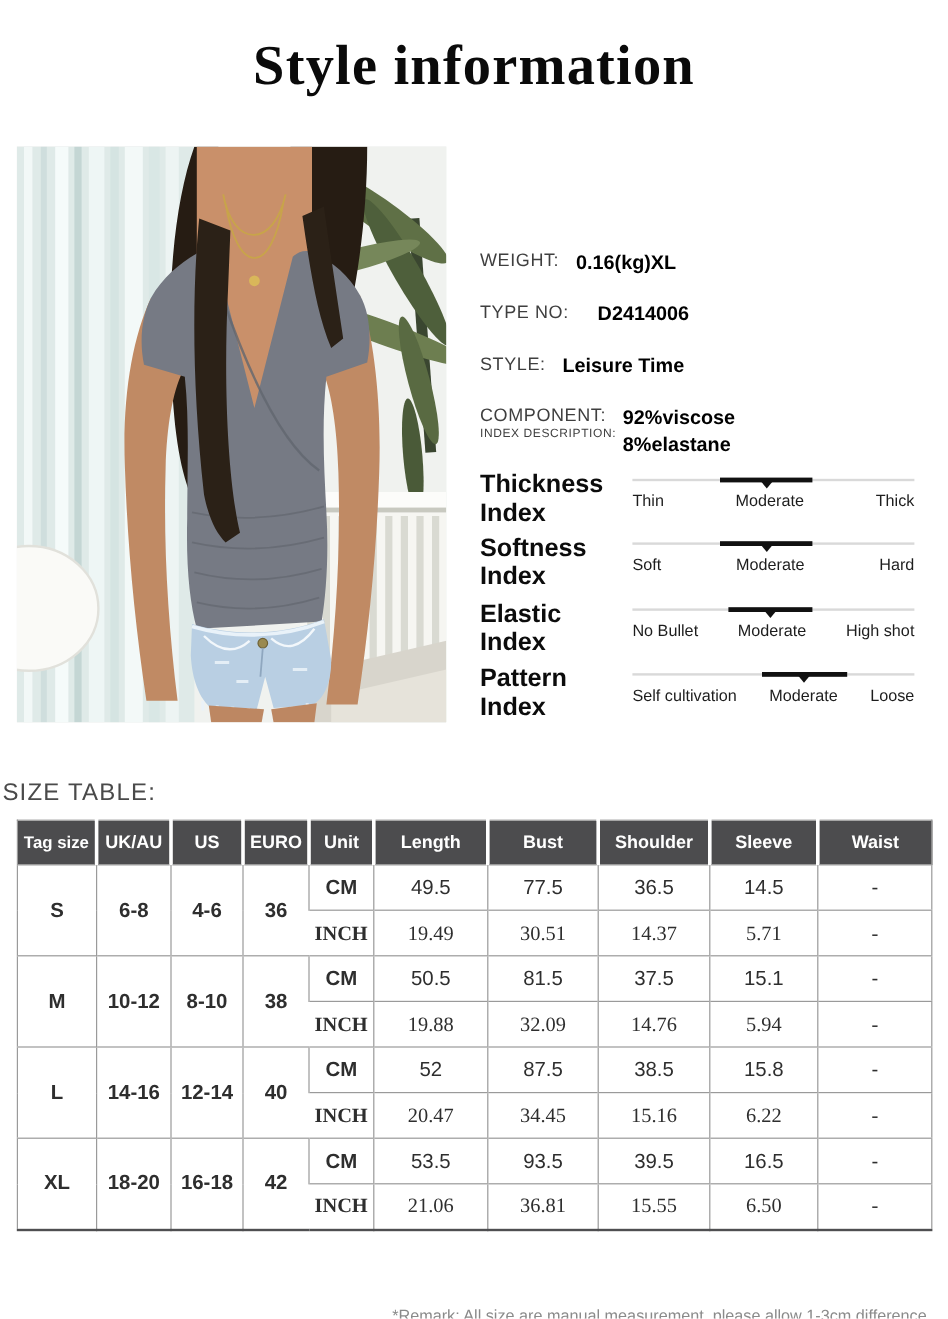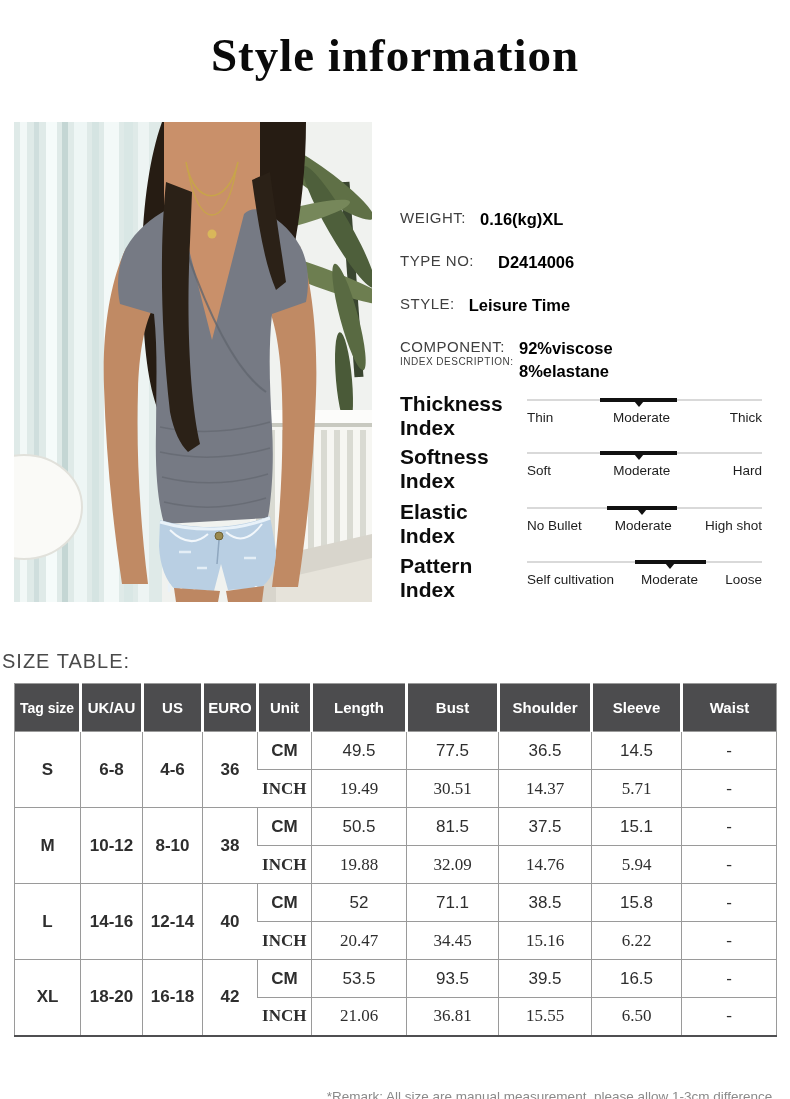--- a/index.html
+++ b/index.html
@@ -36,21 +36,21 @@
                     border-top:6px solid #111; }
   .seg-a { left:31%; width:33%; }
   .seg-b { left:34%; width:30%; }
   .seg-c { left:46%; width:30%; }
   .opt-row { display:flex; justify-content:space-between; margin-top:9px; font-size:13.5px; color:#1d1d1d; }
 
   
   .size-heading { position:absolute; left:2px; top:650px; font-size:20px; color:#4a4a4a; letter-spacing:1px; }
   table.size { position:absolute; left:14px; top:683px; width:762px; border-collapse:collapse; table-layout:fixed;
                border:1px solid #9a9a9a; border-bottom:2px solid #4f4f51; }
-  table.size th { background:#4c4c4e; color:#fff; font-size:15px; font-weight:700; height:48px;
+  table.size th { background:#4c4c4e; color:#fff; font-size:15px; font-weight:700; height:37px;
                   border-left:3px solid #fff; }
   table.size th:first-child { border-left:none; font-size:14px; }
   table.size td { text-align:center; font-size:17px; color:#2e2e2e; height:38px;
                   border-left:1px solid #9a9a9a; }
   table.size td:first-child { border-left:none; }
   table.size tr.grp td { border-top:1px solid #9a9a9a; }
   table.size tr.sub td { border-top:1px solid #9a9a9a;font-family:Liberation Serif, serif; }
   td.tag, td.ukau, td.us, td.euro { font-weight:700; color:#000; }
   td.unit { font-size:12.5px; font-weight:700; color:#000; }
   td.dash { color:#555; font-size:15px; }
@@ -296,21 +296,21 @@
         <td class="dash">-</td>
       </tr>
 
       <tr class="grp">
         <td class="tag" rowspan="2">L</td>
         <td class="ukau" rowspan="2">14-16</td>
         <td class="us" rowspan="2">12-14</td>
         <td class="euro" rowspan="2">40</td>
         <td class="unit">CM</td>
         <td>52</td>
-        <td>71.1</td>
+        <td>87.5</td>
         <td>38.5</td>
         <td>15.8</td>
         <td class="dash">-</td>
       </tr>
       <tr class="sub">
         <td class="unit">INCH</td>
         <td>20.47</td>
         <td>34.45</td>
         <td>15.16</td>
         <td>6.22</td>

